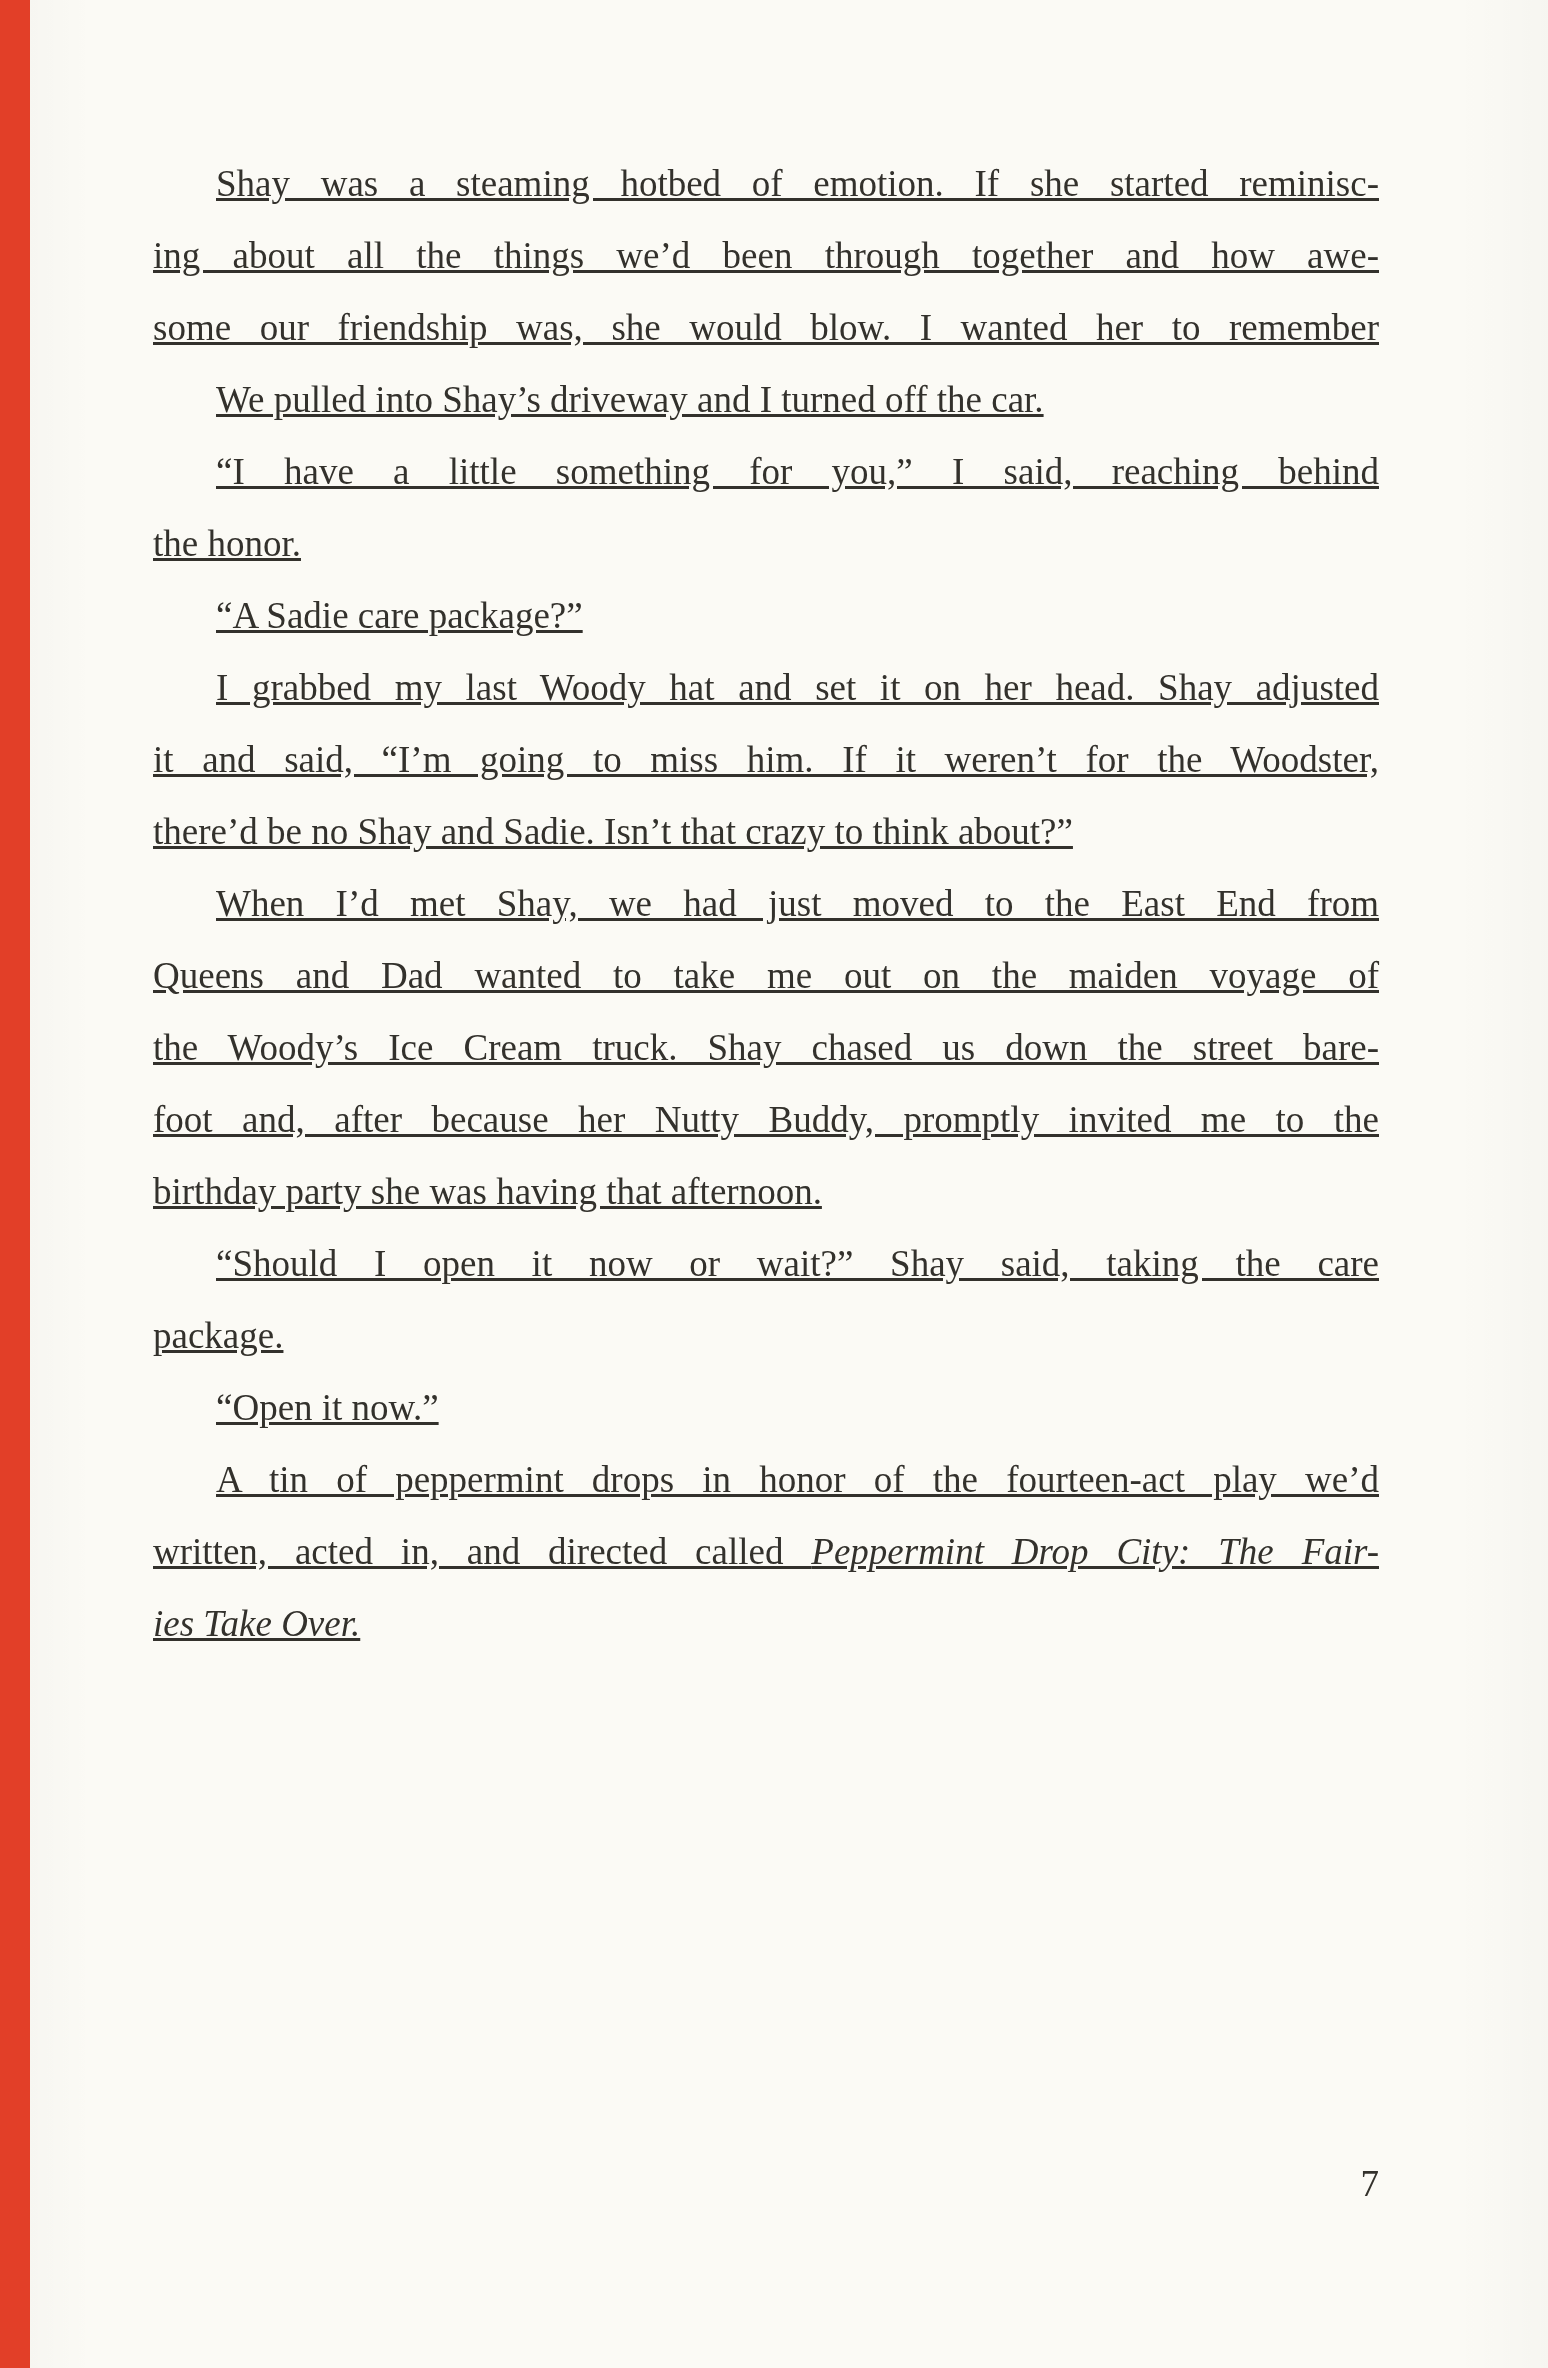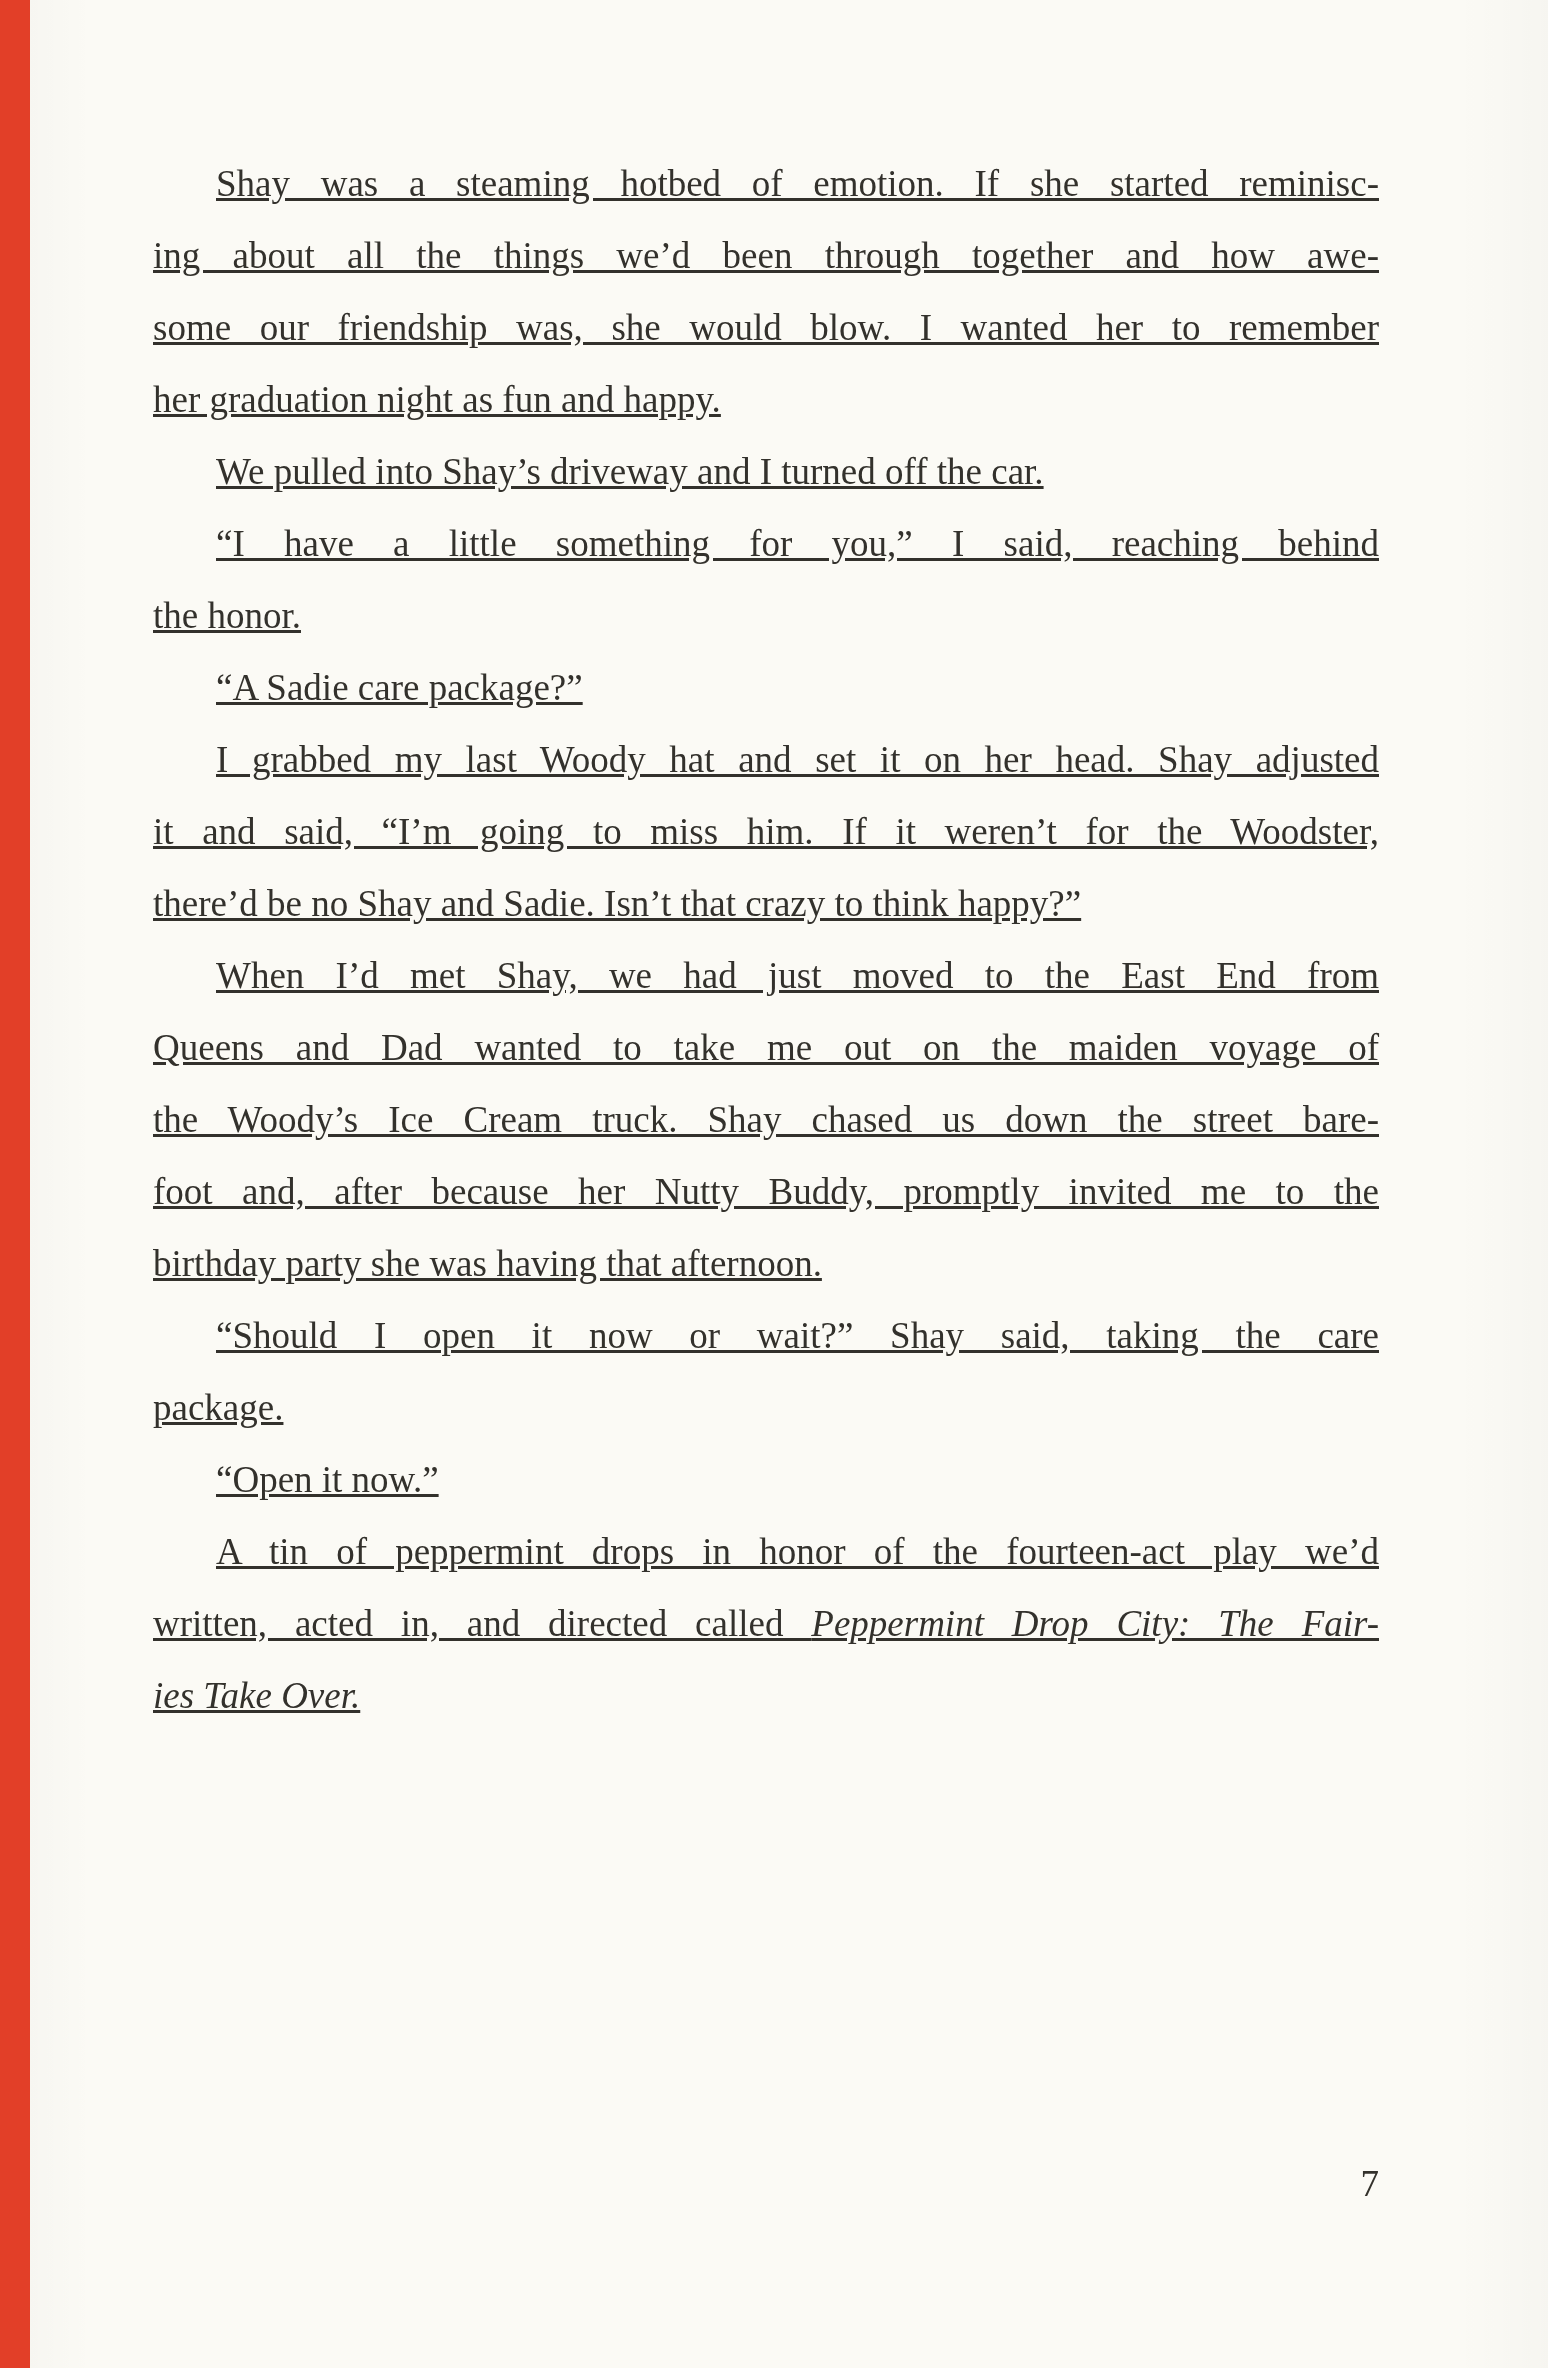--- a/index.html
+++ b/index.html
@@ -69,36 +69,35 @@
 </head>
 <body style="background: rgb(251, 250, 245);">
 
 <div class="spine-stripe" style="background: rgb(226, 63, 40);"></div>
 
 <div class="text-block" id="text-block">
     <div class="paragraph">
       <div class="line indent"><span>Shay was a steaming hotbed of emotion. If she started reminisc-</span></div>
       <div class="line"><span>ing about all the things we’d been through together and how awe-</span></div>
       <div class="line"><span>some our friendship was, she would blow. I wanted her to remember</span></div>
-      <div class="line final"><span>her graduation night as fun and happy.</span></div>
     </div>
     <div class="paragraph">
       <div class="line indent final"><span>We pulled into Shay’s driveway and I turned off the car.</span></div>
     </div>
     <div class="paragraph">
       <div class="line indent"><span>“I have a little something for you,” I said, reaching behind</span></div>
       <div class="line final"><span>the honor.</span></div>
     </div>
     <div class="paragraph">
       <div class="line indent final"><span>“A Sadie care package?”</span></div>
     </div>
     <div class="paragraph">
       <div class="line indent"><span>I grabbed my last Woody hat and set it on her head. Shay adjusted</span></div>
       <div class="line"><span>it and said, “I’m going to miss him. If it weren’t for the Woodster,</span></div>
-      <div class="line final"><span>there’d be no Shay and Sadie. Isn’t that crazy to think happy?”</span></div>
+      <div class="line final"><span>there’d be no Shay and Sadie. Isn’t that crazy to think about?”</span></div>
     </div>
     <div class="paragraph">
       <div class="line indent"><span>When I’d met Shay, we had just moved to the East End from</span></div>
       <div class="line"><span>Queens and Dad wanted to take me out on the maiden voyage of</span></div>
       <div class="line"><span>the Woody’s Ice Cream truck. Shay chased us down the street bare-</span></div>
       <div class="line"><span>foot and, after because her Nutty Buddy, promptly invited me to the</span></div>
       <div class="line final"><span>birthday party she was having that afternoon.</span></div>
     </div>
     <div class="paragraph">
       <div class="line indent"><span>“Should I open it now or wait?” Shay said, taking the care</span></div>

